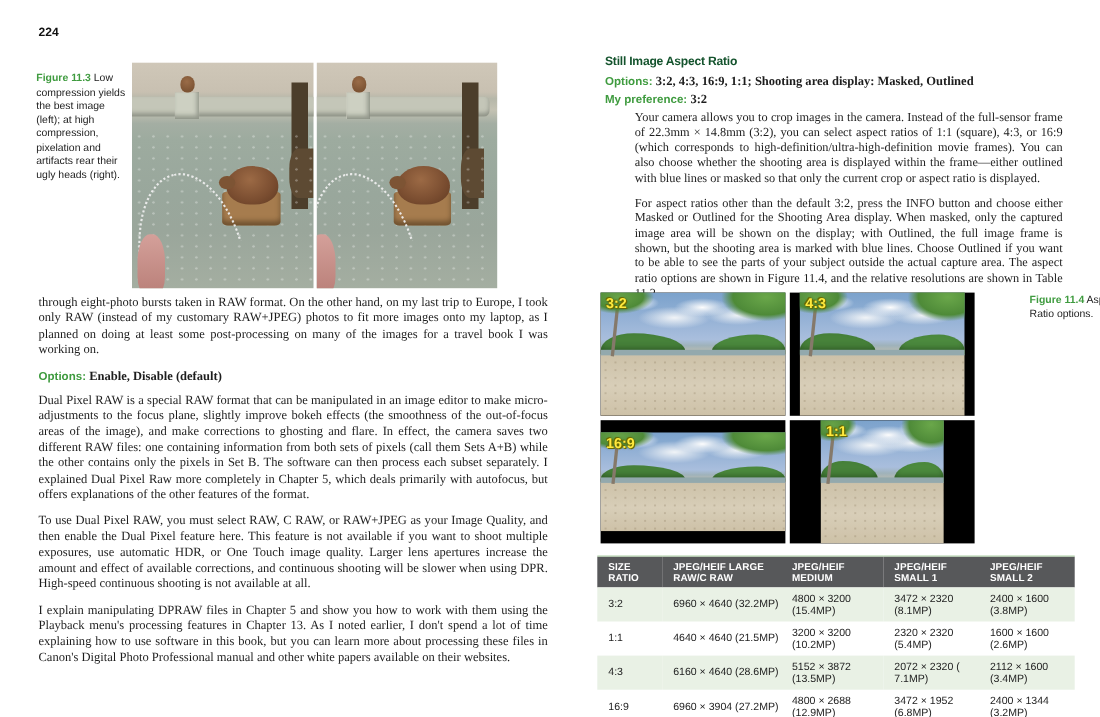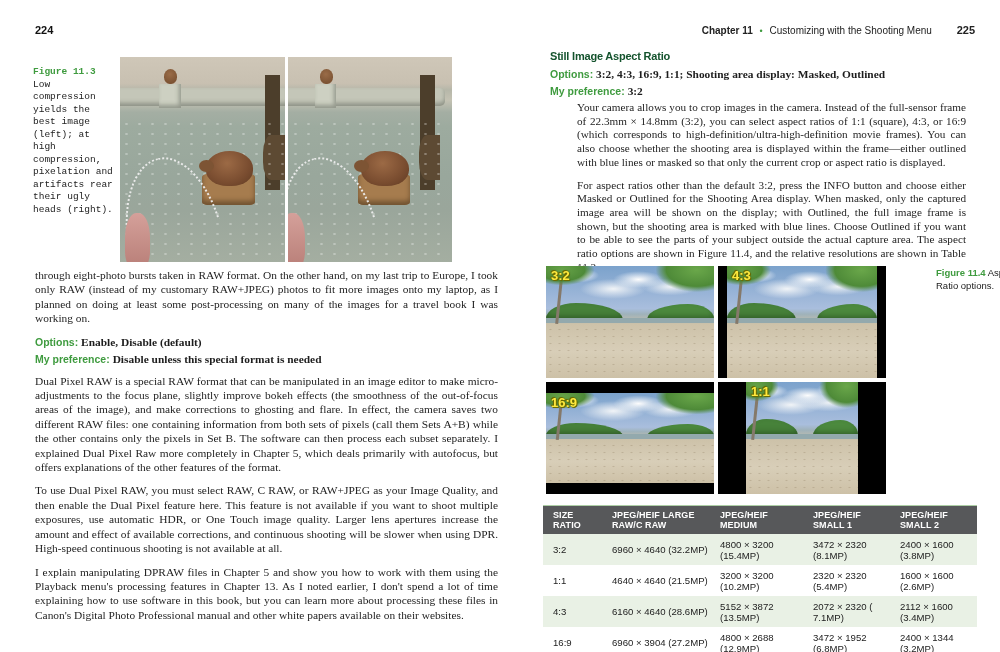--- a/index.html
+++ b/index.html
@@ -26,21 +26,21 @@
   }
   p.body{font-size:11.4px;line-height:14.4px;text-align:justify;margin:0 0 9px 0;}
   .meta{font-family:"Liberation Sans",sans-serif;font-size:10.5px;font-weight:bold;
         color:var(--green);margin:0 0 3px 0;line-height:14px;}
   .meta .val{font-family:"Liberation Serif",serif;font-weight:bold;color:var(--ink);font-size:11.4px;}
   .figcap{font-family:"Liberation Sans",sans-serif;font-size:9.5px;line-height:12.5px;color:#222;}
   .figcap .fig-label{color:var(--green);font-weight:bold;}
 
   
   #lp-number{position:absolute;left:35px;top:24px;}
-  #fig113-caption{position:absolute;left:33px;top:66px;width:84px;font-family:Liberation Mono, monospace;}
+  #fig113-caption{position:absolute;left:33px;top:66px;width:84px;}
   #photos{position:absolute;left:120px;top:57px;width:332px;height:205px;display:flex;gap:3px;}
   .photo{flex:1;position:relative;overflow:hidden;background:
       linear-gradient(180deg,#cfc7b8 0%,#c8c0b1 13%,#b6b7a9 16%,#c4c2b3 21%,
                       #a4aea3 27%,#9dab9f 34%,#99a79c 58%,#9aa69b 75%,#a4aea1 100%);}
   .photo .inner{position:absolute;inset:0;}
   .photo.shift .inner{transform:translateX(-12px);}
   .photo .speck{position:absolute;left:0;right:0;top:30%;bottom:0;opacity:.55;
       background-image:radial-gradient(rgba(255,255,255,.55) 1px,transparent 1.6px);
       background-size:13px 10px;}
   .rim{position:absolute;top:15%;left:-3%;width:106%;height:9%;background:#c4c6b8;
@@ -166,39 +166,29 @@
   </div>
 
   <div id="lp-flow">
     <p class="body">through eight-photo bursts taken in RAW format. On the other hand, on my last trip to Europe, I took only RAW (instead of my customary RAW+JPEG) photos to fit more images onto my laptop, as I planned on doing at least some post-processing on many of the images for a travel book I was working on.</p>
 
 
     <p class="meta">
       <span>Options:</span>
       <span class="val">Enable, Disable (default)</span>
     </p>
-    <p class="meta">
-      <span>My preference:</span>
-      <span class="val">Disable unless this special format is needed</span>
-    </p>
 
     <p class="body" style="margin-top:8px">Dual Pixel RAW is a special RAW format that can be manipulated in an image editor to make micro-adjustments to the focus plane, slightly improve bokeh effects (the smoothness of the out-of-focus areas of the image), and make corrections to ghosting and flare. In effect, the camera saves two different RAW files: one containing information from both sets of pixels (call them Sets A+B) while the other contains only the pixels in Set B. The software can then process each subset separately. I explained Dual Pixel Raw more completely in Chapter 5, which deals primarily with autofocus, but offers explanations of the other features of the format.</p>
     <p class="body">To use Dual Pixel RAW, you must select RAW, C RAW, or RAW+JPEG as your Image Quality, and then enable the Dual Pixel feature here. This feature is not available if you want to shoot multiple exposures, use automatic HDR, or One Touch image quality. Larger lens apertures increase the amount and effect of available corrections, and continuous shooting will be slower when using DPR. High-speed continuous shooting is not available at all.</p>
     <p class="body">I explain manipulating DPRAW files in Chapter 5 and show you how to work with them using the Playback menu's processing features in Chapter 13. As I noted earlier, I don't spend a lot of time explaining how to use software in this book, but you can learn more about processing these files in Canon's Digital Photo Professional manual and other white papers available on their websites.</p>
   </div>
 </div>
 
 <div class="page" id="right-page">
 
-  <div id="running-head">
-    <span class="rh-chapter">Chapter 11</span>
-    <span class="rh-sep">•</span>
-    <span class="rh-title">Customizing with the Shooting Menu</span>
-    <span class="rh-page">225</span>
-  </div>
 
   <div id="rp-flow">
     <h2 class="sec">Still Image Aspect Ratio</h2>
 
     <p class="meta">
       <span>Options:</span>
       <span class="val">3:2, 4:3, 16:9, 1:1; Shooting area display: Masked, Outlined</span>
     </p>
     <p class="meta">
       <span>My preference:</span>

